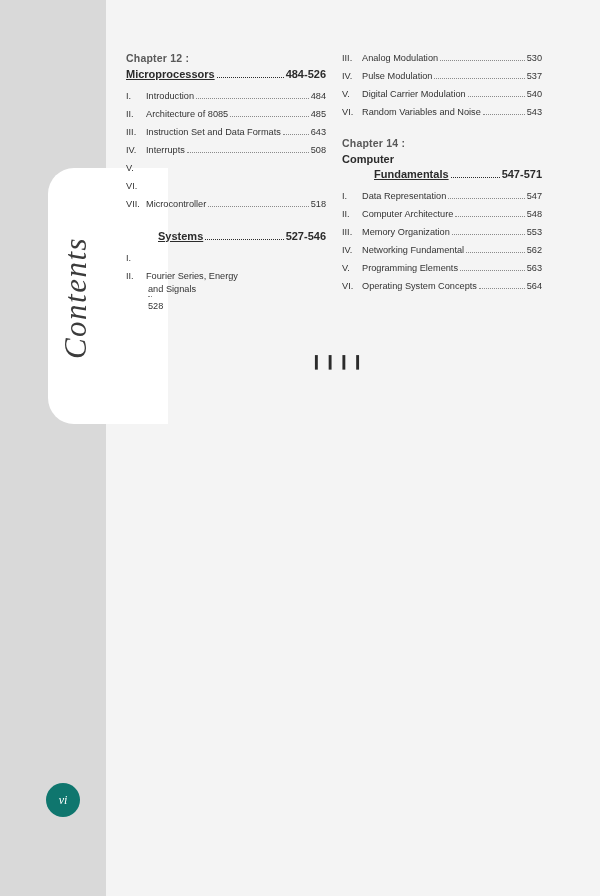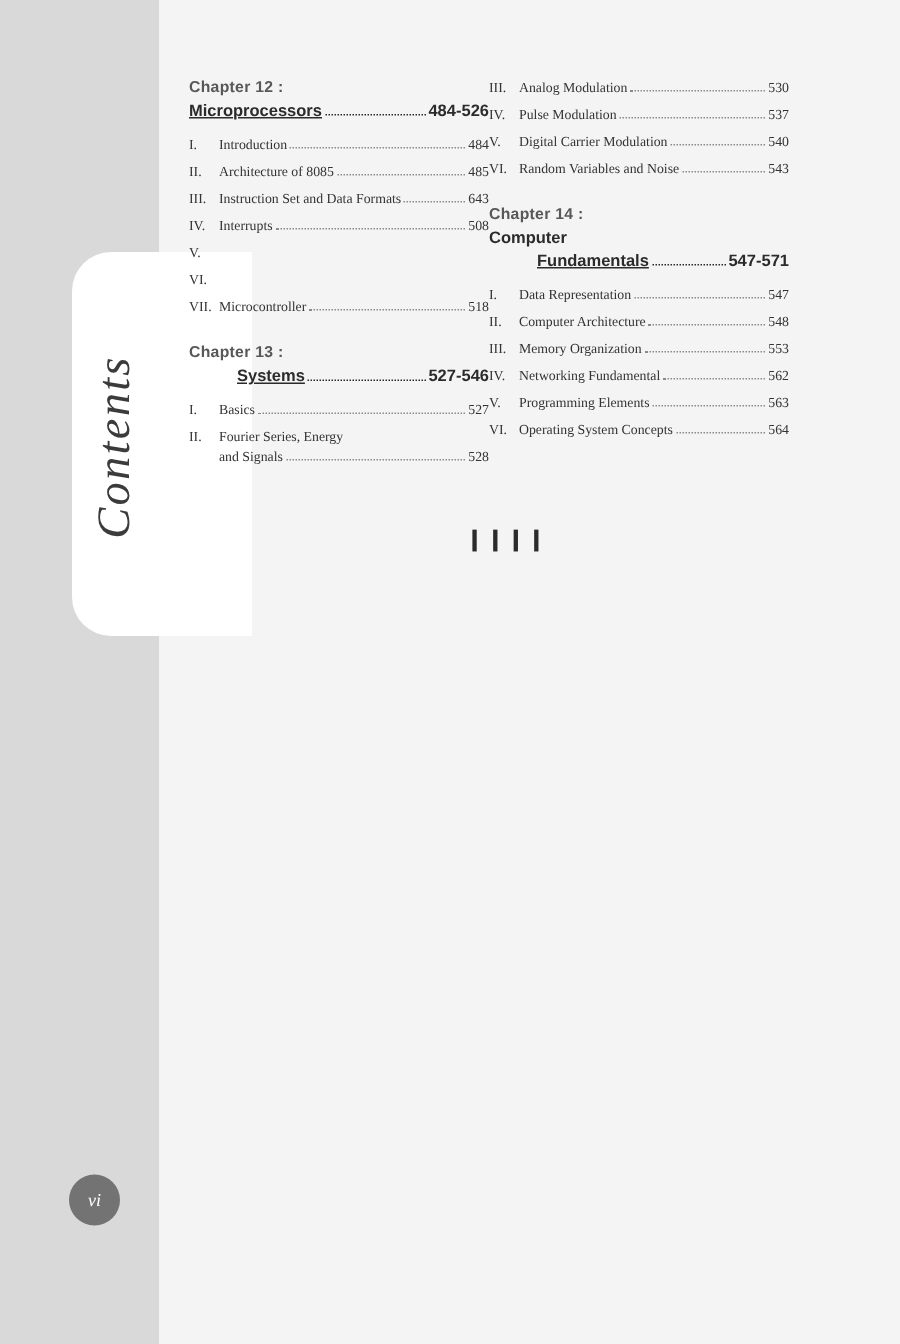--- a/index.html
+++ b/index.html
@@ -65,20 +65,21 @@
     background: #f4f4f4;
   }
   .content {
     position: absolute;
     left: 126px;
     top: 52px;
     width: 420px;
   }
   .cols {
     display: flex;
+    gap: 16px;
   }
   .col { width: 200px; }
 
   .chap-label {
     font-size: 10.5px;
     font-weight: bold;
     color: #585858;
     margin: 0 0 3px 0;
     letter-spacing: .2px;
   }
@@ -113,21 +114,20 @@
     margin: 0 0 18px 0;
     padding: 0;
   }
   ul.items li {
     display: flex;
     align-items: flex-start;
     font-size: 9.2px;
     color: #333333;
     line-height: 13px;
     margin-bottom: 5px;
-    font-family: Liberation Serif, serif;
   }
   ul.items li .num {
     width: 20px;
     flex: 0 0 20px;
     color: #333333;
   }
   ul.items li .body {
     flex: 1;
     display: flex;
     align-items: baseline;
@@ -136,42 +136,42 @@
   ul.items li .txt { white-space: nowrap; }
   ul.items li .dots {
     flex: 1;
     border-bottom: 1px dotted #8a8a8a;
     margin: 0 2px 3px 2px;
     min-width: 4px;
   }
   ul.items li .pg { white-space: nowrap; }
   ul.items li.wrap .body { display: block; }
   ul.items li.wrap .l1 { display: block; }
-  ul.items li.wrap .l2 { display: flex; align-items: baseline; }
+  ul.items li.wrap .l2 { display: flex; align-items: baseline; flex-direction: column; }
 
   .gap-top { margin-top: 8px; }
 
   .end-mark {
     text-align: center;
     font-size: 14px;
     letter-spacing: 2px;
     color: #2b2b2b;
     font-weight: bold;
     margin-top: 22px;
     margin-left: 4px;
   }
 
   .page-num {
     position: absolute;
     left: 46px;
     top: 783px;
     width: 34px;
     height: 34px;
     border-radius: 50%;
-    background: #737373;
+    background: #0f766e;
     color: #ffffff;
     display: flex;
     align-items: center;
     justify-content: center;
     font-family: "Liberation Serif", serif;
     font-style: italic;
     font-size: 12px;
   }
 </style>
 </head>
@@ -238,36 +238,30 @@
                 <span class="num">VII.</span>
                 <span class="body">
                   <span class="txt">Microcontroller</span>
                   <span class="dots"></span>
                   <span class="pg">518</span>
                 </span>
               </li>
             </ul>
           </div>
           <div>
-            <div class="chap-label">Chapter 13 :</div>
             <div class="chap-title two-line">
               <div class="line2">
                 <span class="t">Systems</span>
                 <span class="dots"></span>
                 <span class="pg">527-546</span>
               </div>
             </div>
             <ul class="items">
               <li>
                 <span class="num">I.</span>
-                <span class="body">
-                  <span class="txt">Basics</span>
-                  <span class="dots"></span>
-                  <span class="pg">527</span>
-                </span>
               </li>
               <li class="wrap">
                 <span class="num">II.</span>
                 <span class="body">
                   <span class="l1">Fourier Series, Energy</span>
                   <span class="l2">
                     <span class="txt">and Signals</span>
                     <span class="dots"></span>
                     <span class="pg">528</span>
                   </span>

